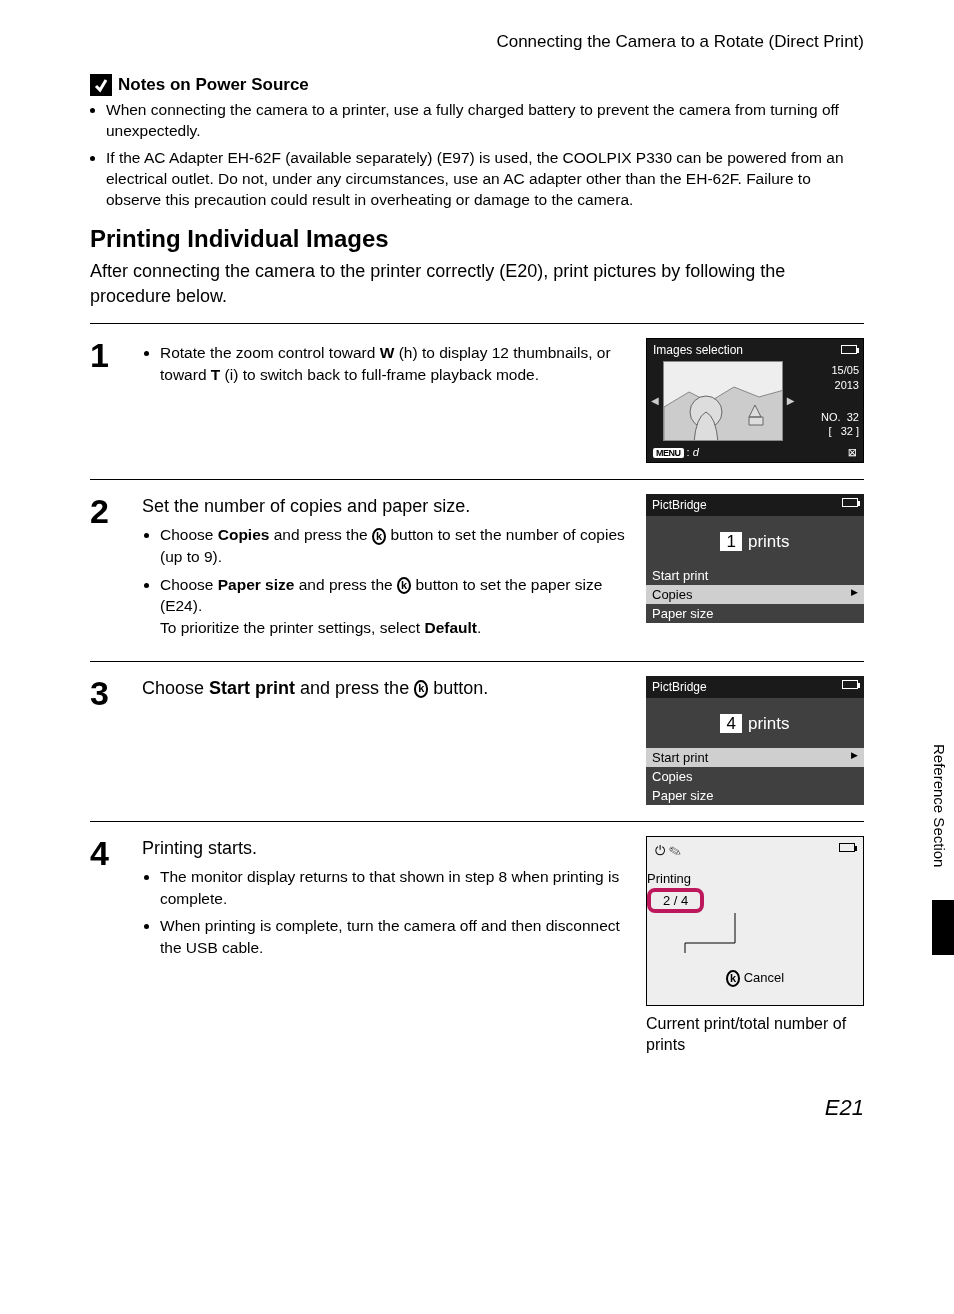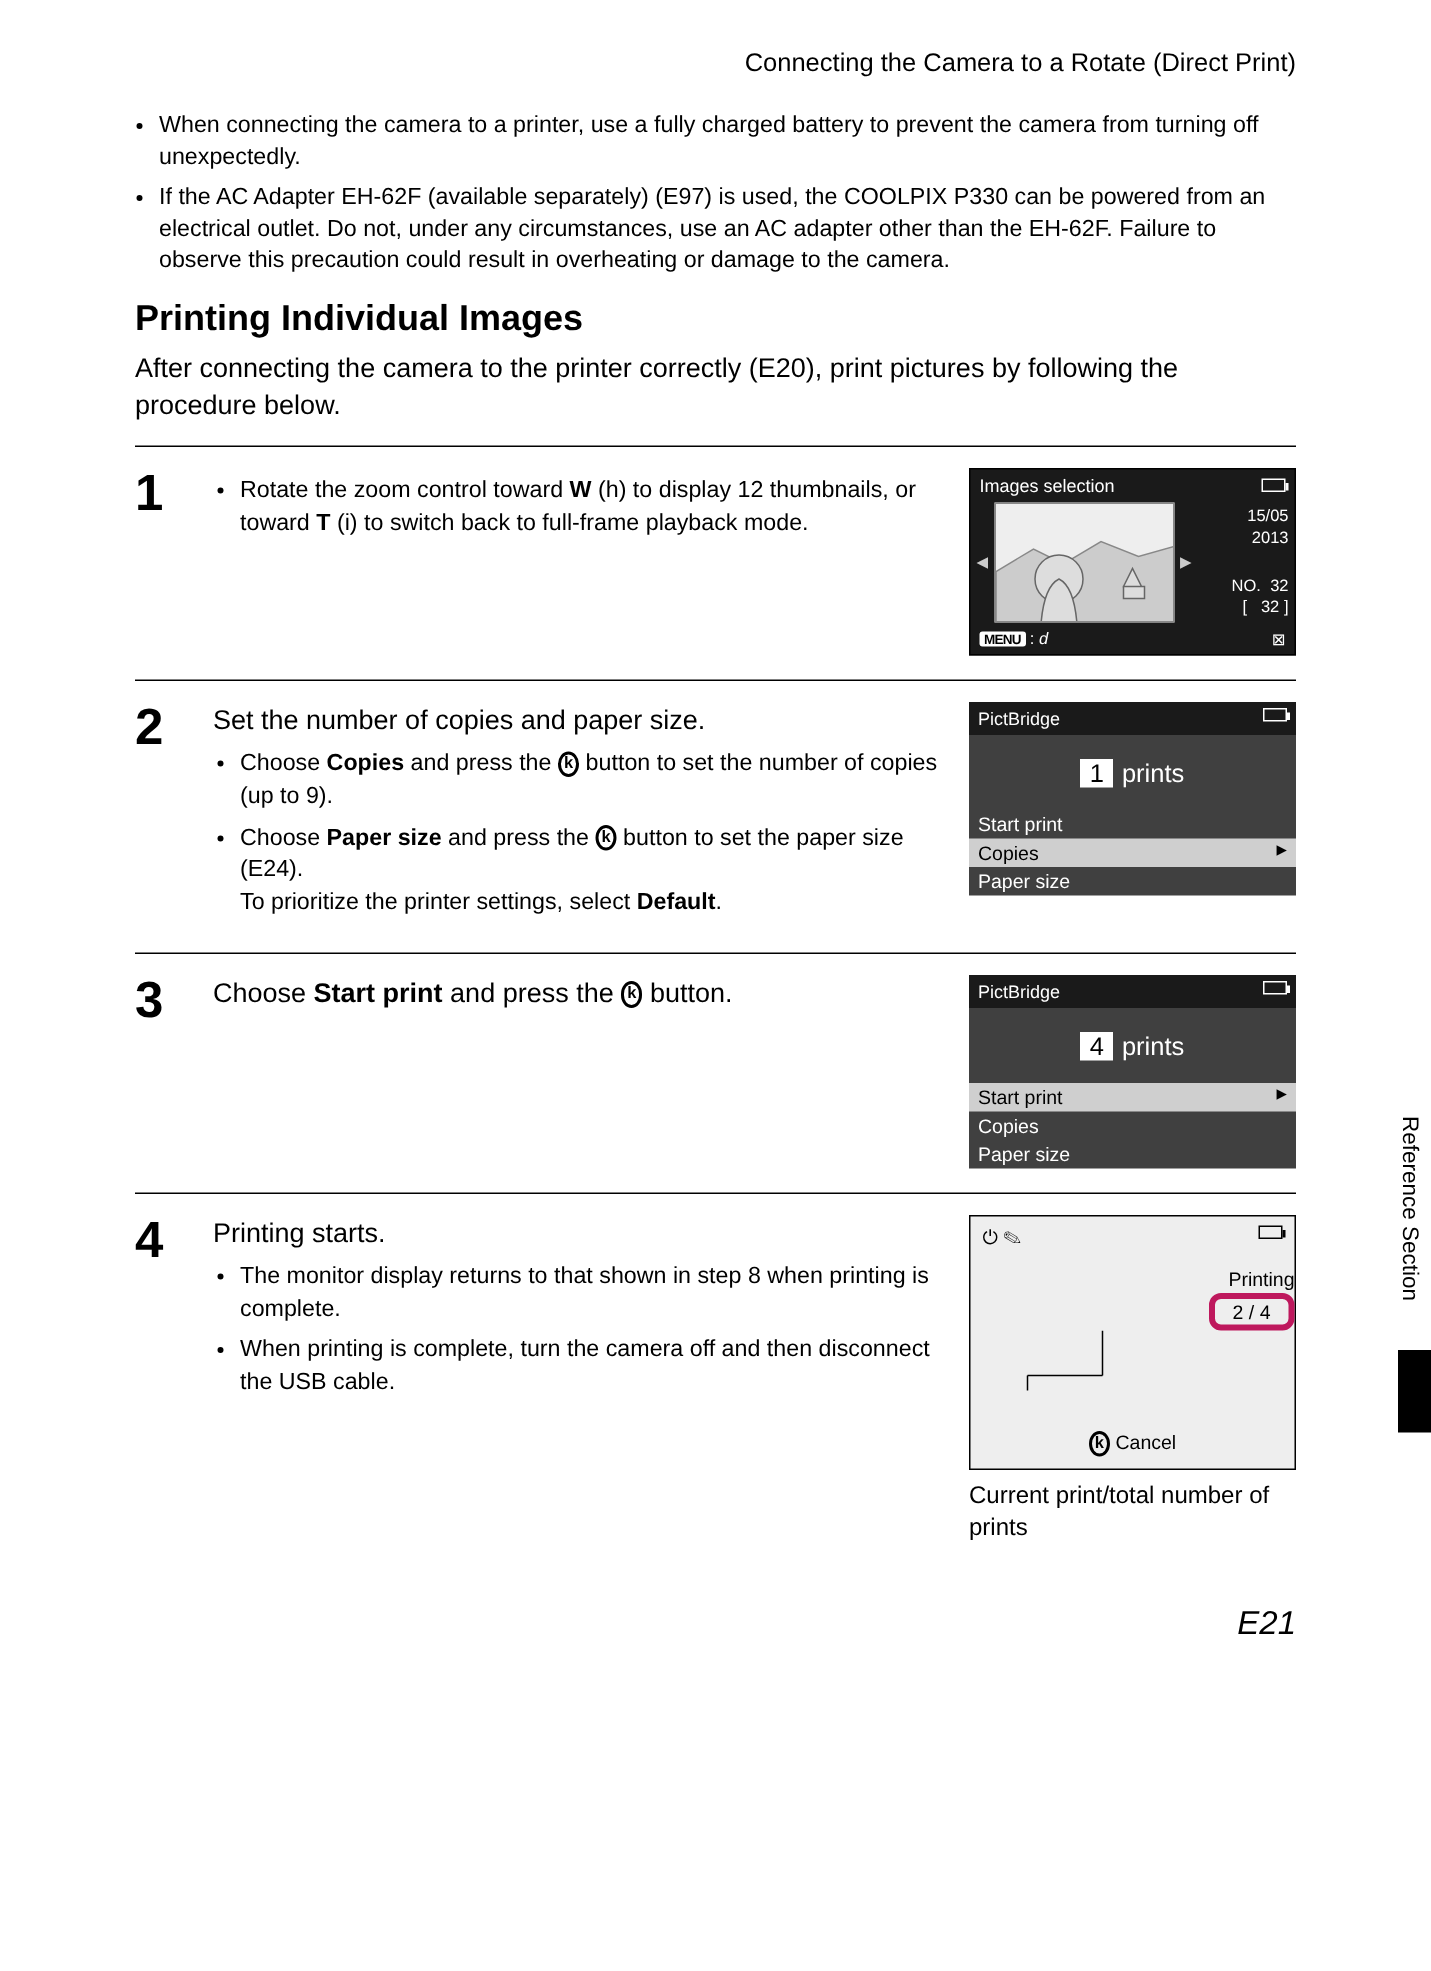--- a/index.html
+++ b/index.html
@@ -90,37 +90,45 @@
   .menu-box .prints-row { text-align:center; padding:16px 0 14px 0; font-size:17px; }
   .menu-box .prints-row .count { background:#fff; color:#000; padding:0 6px; margin-right:6px; }
   .menu-box .row { padding:2px 6px; font-size:13px; position:relative; }
   .menu-box .row .tri { position:absolute; right:6px; font-size:9px; }
   .menu-box .sel { background:#cfcfcf; color:#000; }
   .print-screen {
     border:1px solid #000; background:#eee; color:#000;
     font-size:13px; position:relative; height:170px;
   }
   .print-screen .top { display:flex; justify-content:space-between; padding:6px 8px; }
-  .print-screen .mid { text-align:right; margin-top:6px; }
+  .print-screen .mid { text-align:left; margin-top:6px; }
   .print-screen .mid .label { margin-bottom:2px; }
   .print-screen .mid .box { display:inline-block; border:4px solid #be185d; padding:1px 12px; border-radius:8px; font-size:13px; }
-  .print-screen .cancel { position:absolute; bottom:8px; width:100%; text-align:center; font-size:13px; }
+  .print-screen .cancel { position:absolute; bottom:18px; width:100%; text-align:center; font-size:13px; }
   .caption { font-size:16px; margin-top:8px; line-height:1.3; }
   .footer { text-align:right; font-size:22px; font-style:italic; margin-top:30px; }
   .batt { display:inline-block; width:16px; height:9px; border:1px solid currentColor; position:relative; }
   .batt::after { content:""; position:absolute; right:-3px; top:2px; width:2px; height:5px; background:currentColor; }
   .menu-pill { display:inline-block; background:#fff; color:#000; font-size:9px; font-weight:bold; padding:0 3px; border-radius:2px; letter-spacing:-0.5px; }
 </style>
 </head>
 <body>
 
 <div class="page">
 
   <div class="breadcrumb">Connecting the Camera to a Rotate (Direct Print)</div>
 
+  <div class="note-head">
+    <span class="note-icon">
+      <svg width="16" height="16" viewBox="0 0 16 16">
+          <polyline points="3,9 7,13 13,3" fill="none" stroke="#fff" stroke-width="3"></polyline>
+        </svg>
+    </span>
+    <span>Notes on Power Source</span>
+  </div>
   <ul class="notes">
     <li>When connecting the camera to a printer, use a fully charged battery to prevent the camera from turning off unexpectedly.</li>
     <li>If the AC Adapter EH-62F (available separately) (E97) is used, the COOLPIX P330 can be powered from an electrical outlet. Do not, under any circumstances, use an AC adapter other than the EH-62F. Failure to observe this precaution could result in overheating or damage to the camera.</li>
   </ul>
 
   <h2 class="section">Printing Individual Images</h2>
   <p class="intro">After connecting the camera to the printer correctly (E20), print pictures by following the procedure below.</p>
 
   <hr class="rule">
 

